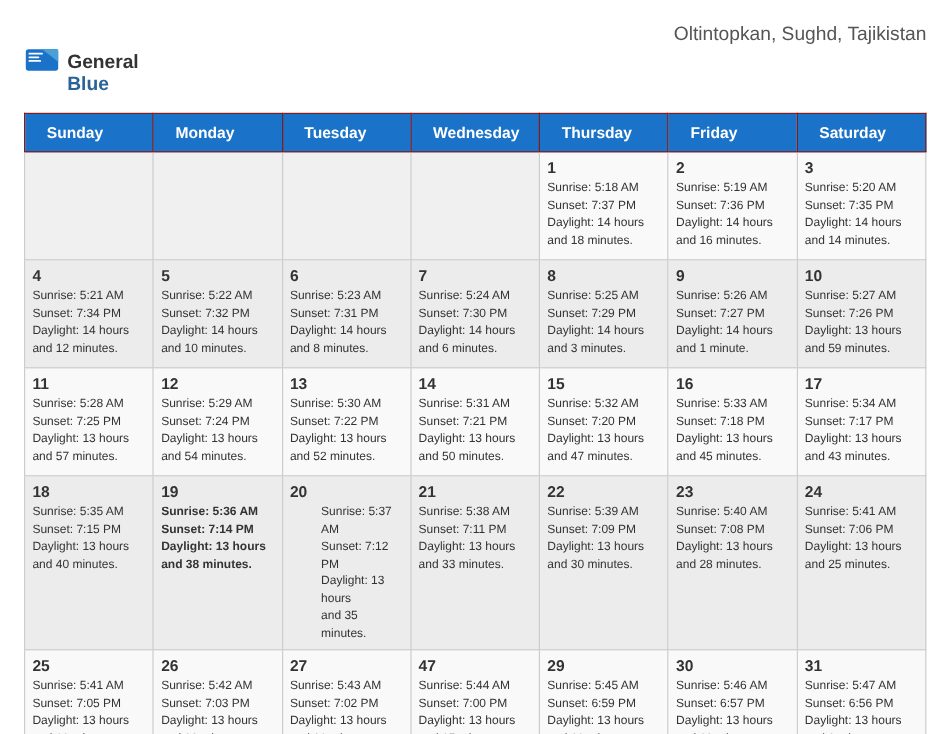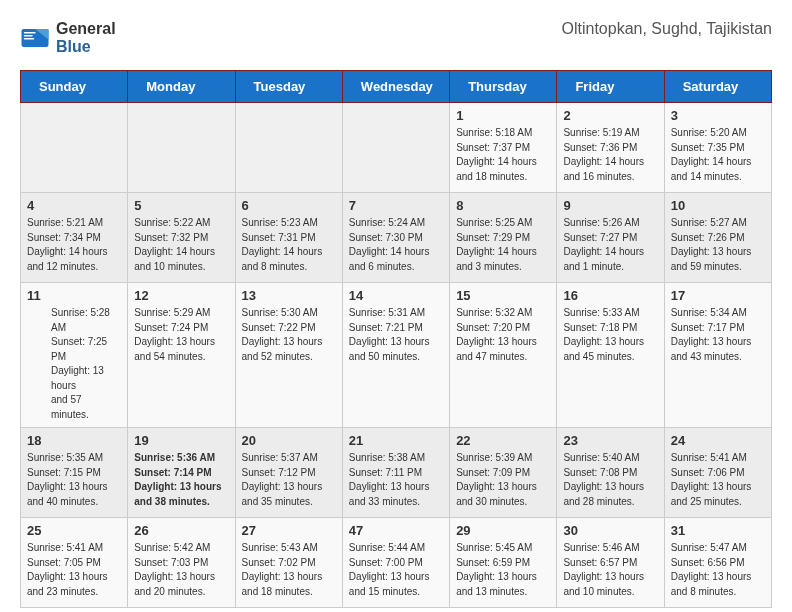--- a/index.html
+++ b/index.html
@@ -18,20 +18,21 @@
     }
     .logo {
       display: flex;
       align-items: center;
       gap: 6px;
     }
     .logo-text {
       display: flex;
       flex-direction: column;
       line-height: 1.1;
+      margin-top: 24px;
     }
     .logo-general {
       font-size: 16px;
       font-weight: bold;
       color: #333;
     }
     .logo-blue {
       font-size: 16px;
       font-weight: bold;
       color: #2a6496;
@@ -206,21 +207,21 @@
           <span class="day-number">10</span>
           <div class="cell-info" style="white-space: pre-line;">Sunrise: 5:27 AM
 Sunset: 7:26 PM
 Daylight: 13 hours
 and 59 minutes.</div>
         </td>
       </tr>
       <tr>
         <td>
           <span class="day-number">11</span>
-          <div class="cell-info" style="white-space: pre-line; margin-left: 24px;">Sunrise: 5:28 AM
+          <div class="cell-info" style="white-space: pre-line;">Sunrise: 5:28 AM
 Sunset: 7:25 PM
 Daylight: 13 hours
 and 57 minutes.</div>
         </td>
         <td>
           <span class="day-number">12</span>
           <div class="cell-info" style="white-space: pre-line;">Sunrise: 5:29 AM
 Sunset: 7:24 PM
 Daylight: 13 hours
 and 54 minutes.</div>
@@ -271,21 +272,21 @@
         </td>
         <td>
           <span class="day-number">19</span>
           <div class="cell-info" style="white-space: pre-line; font-weight: bold;">Sunrise: 5:36 AM
 Sunset: 7:14 PM
 Daylight: 13 hours
 and 38 minutes.</div>
         </td>
         <td>
           <span class="day-number">20</span>
-          <div class="cell-info" style="white-space: pre-line;">Sunrise: 5:37 AM
+          <div class="cell-info" style="white-space: pre-line; margin-left: 26px;">Sunrise: 5:37 AM
 Sunset: 7:12 PM
 Daylight: 13 hours
 and 35 minutes.</div>
         </td>
         <td>
           <span class="day-number">21</span>
           <div class="cell-info" style="white-space: pre-line;">Sunrise: 5:38 AM
 Sunset: 7:11 PM
 Daylight: 13 hours
 and 33 minutes.</div>

